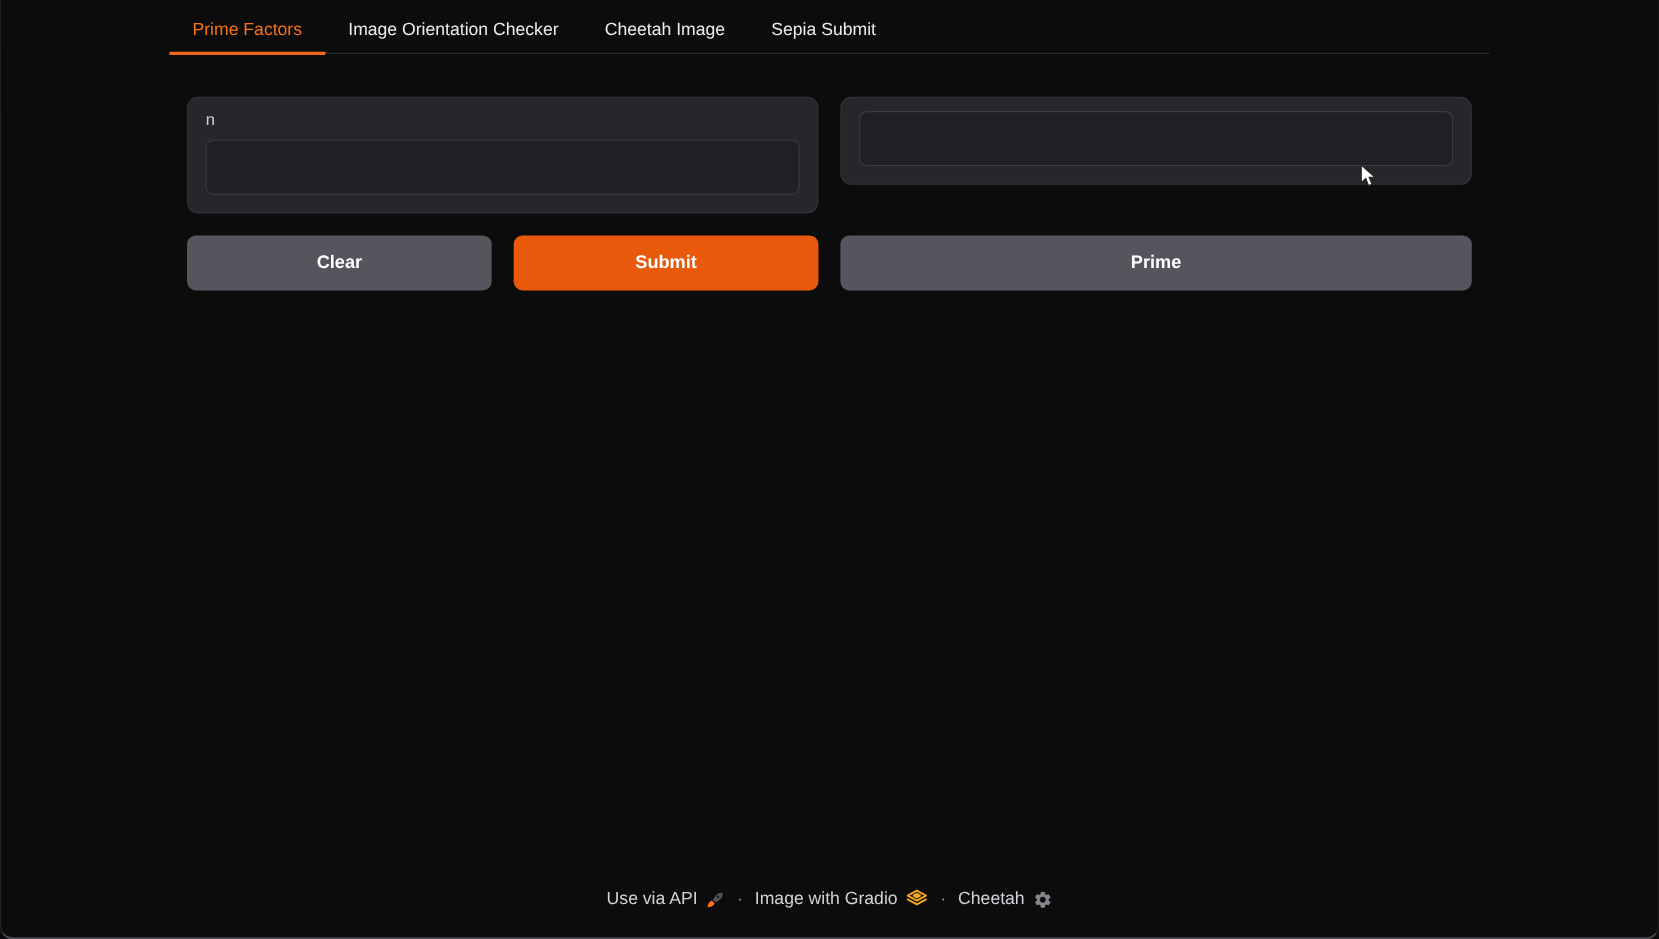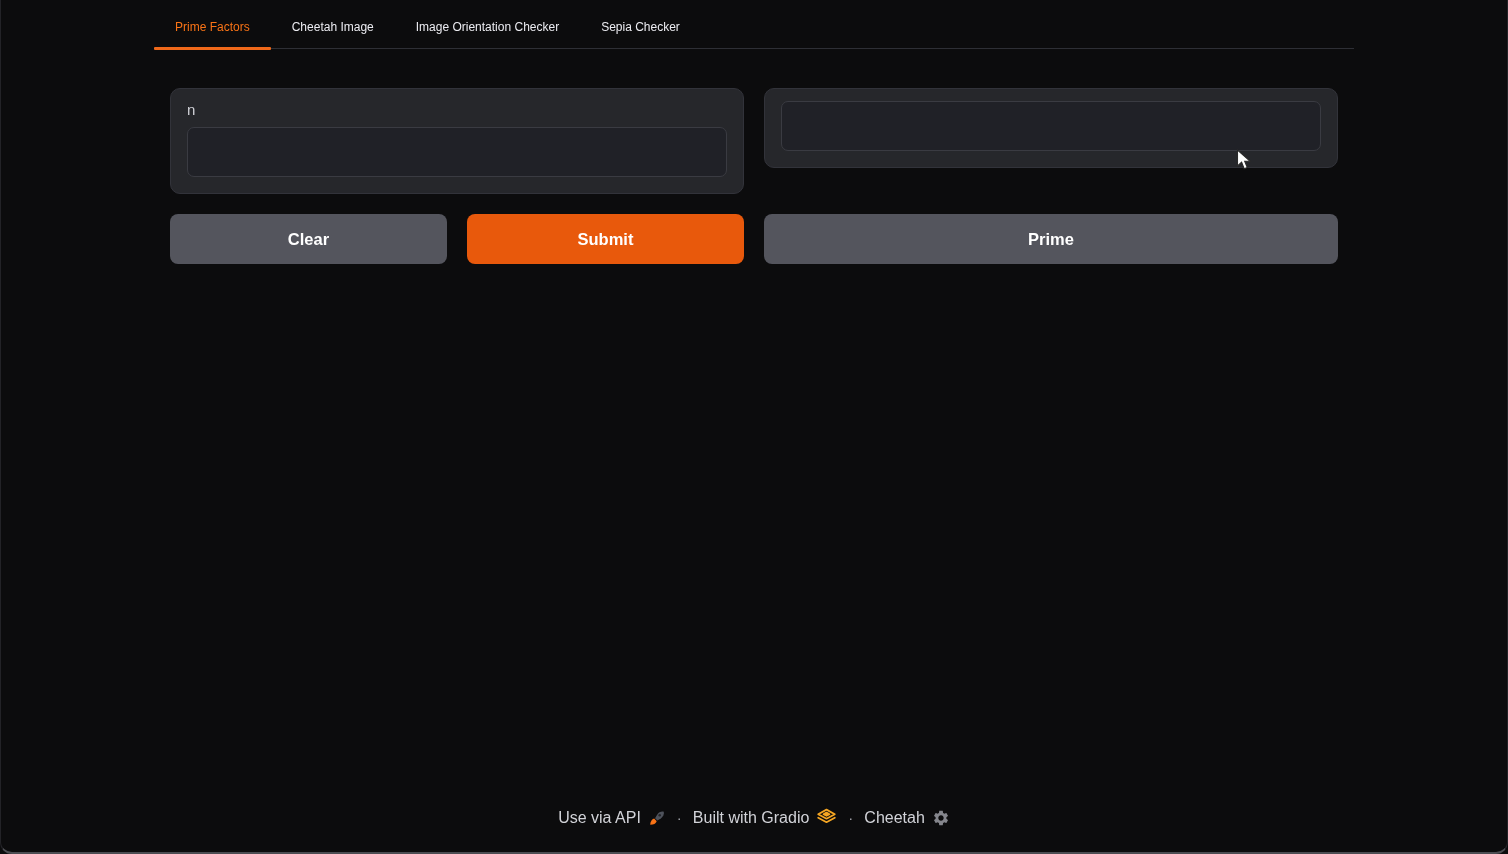--- a/index.html
+++ b/index.html
@@ -18,21 +18,21 @@
     border-bottom:2px solid #4c4d52;
     border-radius:0 0 12px 12px;
     pointer-events:none; z-index:50;
   }
 
   .app { width:1200px; margin:0 auto; padding-top:8px; position:relative; }
 
   
   .tab-nav { display:flex; border-bottom:1px solid #2e2f35; }
   .tab {
-    padding:10px 21px 11px; font-size:12px; line-height:19px;
+    padding:10px 21px 11px; font-size:16px; line-height:19px;
     color:#ececf1; cursor:pointer; position:relative; white-space:nowrap;
   }
   .tab.active { color:var(--accent,#f97316); }
   .tab.active::after {
     content:""; position:absolute; left:0; right:0; bottom:-2px; height:3px;
     background:var(--tab-underline,#f0691a); border-radius:1px;
   }
 
   
   .content { padding:0 16px; margin-top:39px; }
@@ -85,23 +85,23 @@
 </style>
 </head>
 <body>
 
 <div class="window-frame"></div>
 
 <div class="app">
 
   <div class="tab-nav">
     <div class="tab active">Prime Factors</div>
+    <div class="tab">Image Orientation Checker</div>
     <div class="tab">Cheetah Image</div>
-    <div class="tab">Image Orientation Checker</div>
-    <div class="tab">Sepia Checker</div>
+    <div class="tab">Sepia Submit</div>
   </div>
 
   <div class="content">
 
     <div class="row">
       <div class="col">
         <div class="panel">
           <span class="block-label">n</span>
           <input class="textbox" type="text" value="" style="">
         </div>
@@ -132,21 +132,21 @@
     <span>
       <svg width="18" height="18" viewBox="0 0 24 24">
         <path d="M3 21c0-4.2 2.1-7.2 5.2-8.2l3.4 3.4C10.6 19.3 7.4 21 3 21z" fill="#f97316"></path>
         <path d="M9.4 12.2l2.8-4.6c1.9-3 5.8-4.9 8.8-3.9 1 3-0.9 6.9-3.9 8.8l-4.6 2.8-3.1-3.1z" fill="#4e525b"></path>
         <circle cx="15.6" cy="8.4" r="1.7" fill="#23252a"></circle>
       </svg>
     </span>
   </a>
   <span class="footer-sep">·</span>
   <a class="footer-link">
-    <span>Built with Gradio</span>
+    <span>Image with Gradio</span>
     <span>
       <svg width="21" height="21" viewBox="0 0 24 24" fill="none" stroke="#f5a623" stroke-width="2" stroke-linejoin="round" stroke-linecap="round">
         <path d="M12 3 L21.5 8.2 L12 13.4 L2.5 8.2 Z"></path>
         <path d="M8.6 8.2 L12 6.3 L15.4 8.2 L12 10.1 Z" fill="#f5a623"></path>
         <path d="M2.5 12.2 L12 17.4 L21.5 12.2"></path>
       </svg>
     </span>
   </a>
   <span class="footer-sep">·</span>
   <a class="footer-link">

